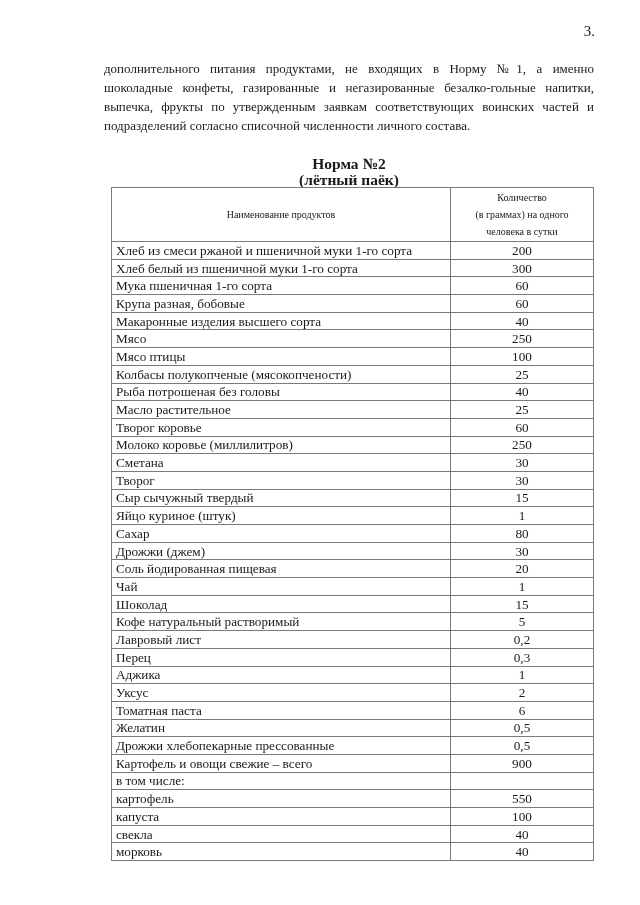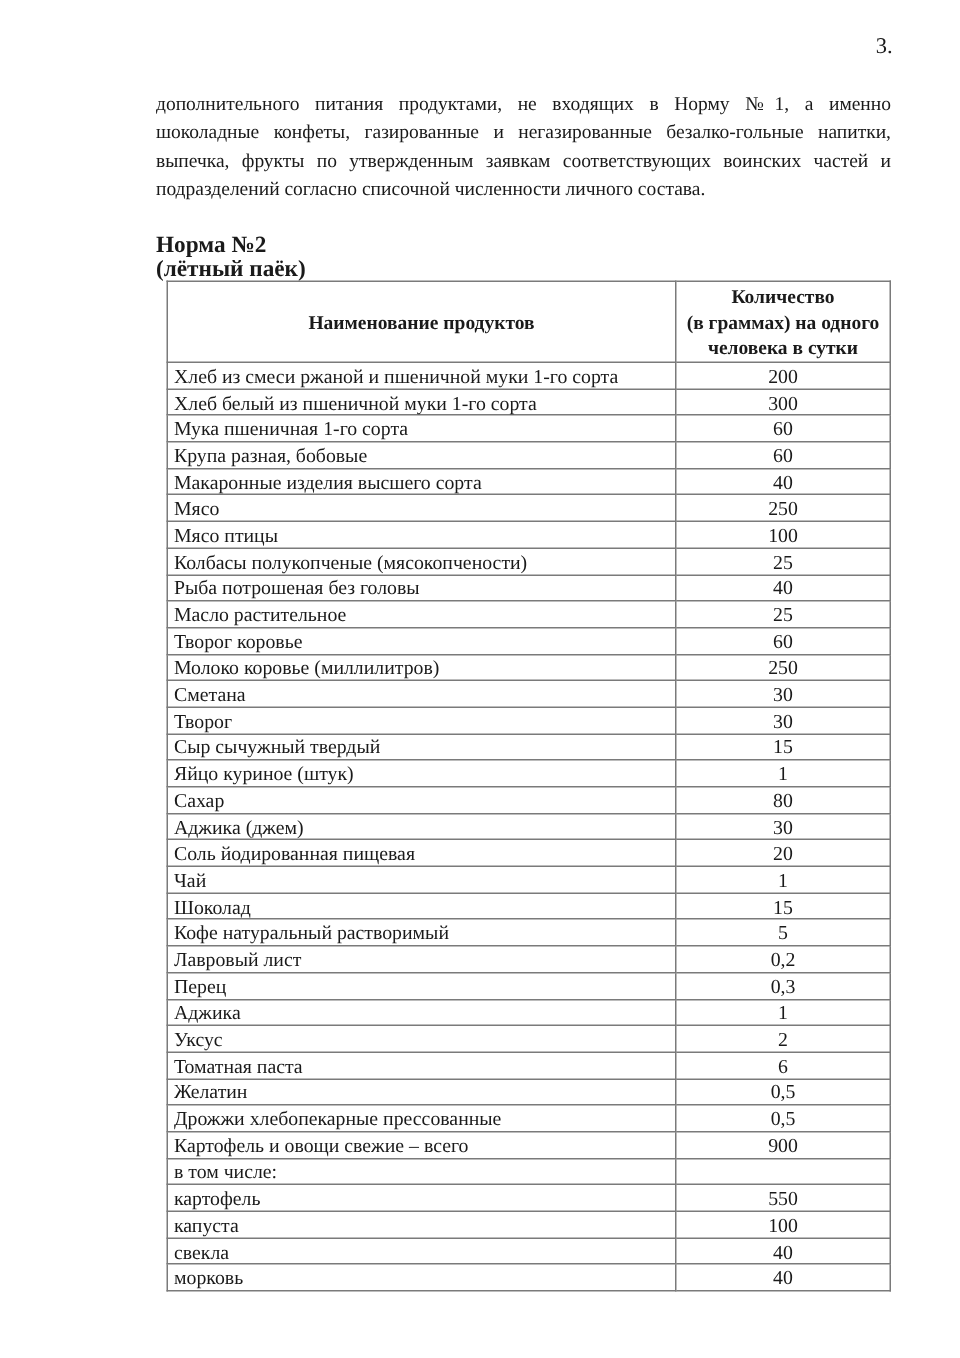--- a/index.html
+++ b/index.html
@@ -29,45 +29,46 @@
       font-size: 13px;
       line-height: 19px;
       text-align: justify;
     }
     .intro p { margin: 0; }
     .norm-title {
       position: absolute;
       top: 156px;
       left: 104px;
       width: 490px;
+      text-align: center;
       font-weight: bold;
       font-size: 15.5px;
       line-height: 15.5px;
     }
     .norm-title div { margin: 0; }
     table.norm-table {
       position: absolute;
       top: 187px;
       left: 111px;
       width: 483px;
       border-collapse: collapse;
       font-size: 13.2px;
     }
     table.norm-table th, table.norm-table td {
       border: 1px solid #7a7a7a;
       padding: 0 4px;
       height: 16.7px;
       line-height: 15px;
     }
     table.norm-table th {
-      font-weight: bold;
+      font-weight: normal;
       text-align: center;
       height: 53px;
       line-height: 17px;
-      font-size: 13px;
+      font-size: 10px;
     }
     th.col-name { width: 330px; }
     td.qty { text-align: center; margin-left: 47px; }
   </style>
 </head>
 <body>
 
 <div class="page-number">3.</div>
 
 <div class="intro">
@@ -153,21 +154,21 @@
       </tr>
       <tr>
         <td>Яйцо куриное (штук)</td>
         <td class="qty">1</td>
       </tr>
       <tr>
         <td>Сахар</td>
         <td class="qty">80</td>
       </tr>
       <tr>
-        <td>Аджика (джем)</td>
+        <td>Дрожжи (джем)</td>
         <td class="qty">30</td>
       </tr>
       <tr>
         <td>Соль йодированная пищевая</td>
         <td class="qty">20</td>
       </tr>
       <tr>
         <td>Чай</td>
         <td class="qty">1</td>
       </tr>

